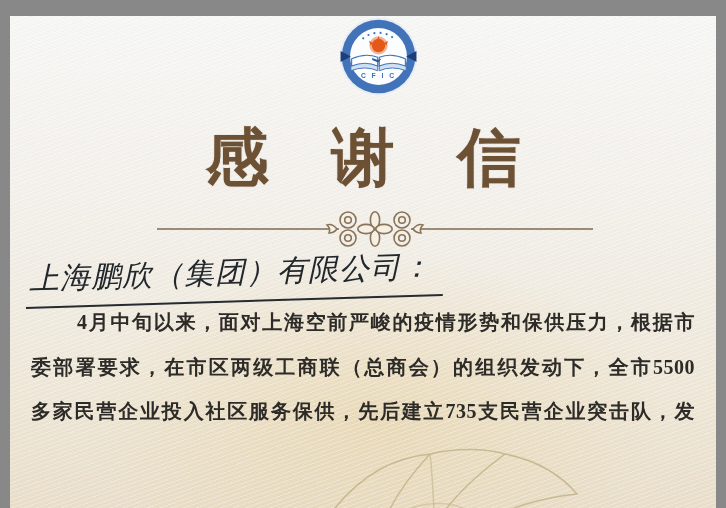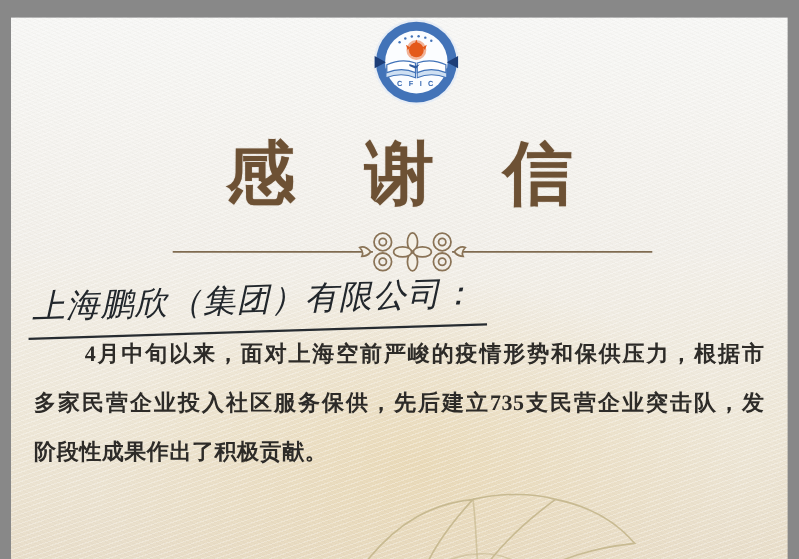--- a/index.html
+++ b/index.html
@@ -108,22 +108,22 @@
 
       <path d="M-38,0 q-5,-6 -10,-4 q4,4 2,8 q5,0 8,-4 Z" fill="#f4f0e6"></path>
       <path d="M38,0 q5,-6 10,-4 q-4,4 -2,8 q-5,0 -8,-4 Z" fill="#f4f0e6"></path>
     </g>
   </svg>
 
   <div class="addressee">上海鹏欣（集团）有限公司：</div>
 
   <div class="body-text">
     <div class="bline first">4月中旬以来，面对上海空前严峻的疫情形势和保供压力，根据市</div>
+    <div class="bline">委部署要求，在市区两级工商联（总商会）的组织发动下，全市5500</div>
     <div class="bline">多家民营企业投入社区服务保供，先后建立735支民营企业突击队，发</div>
-    <div class="bline last">阶段性成果作出了积极贡献。</div>
   </div>
 
   <svg class="watermark" viewBox="0 0 272 88">
     <g stroke="#c2b489" stroke-width="1.5" fill="rgba(234,224,196,0.35)">
       <path d="M2,72 C30,38 60,22 97,18 C72,45 57,70 50,88 L2,88 Z" fill="none"></path>
       <path d="M97,18 C122,12 152,12 172,18 C142,40 117,65 102,88" fill="none"></path>
       <path d="M172,18 C202,24 227,38 244,58 C207,62 172,72 152,88" fill="none"></path>
       <path d="M50,88 C72,68 122,54 152,88" fill="none" opacity=".6"></path>
       <path d="M97,18 C100,42 100,65 102,88" fill="none" opacity=".7"></path>
     </g>

